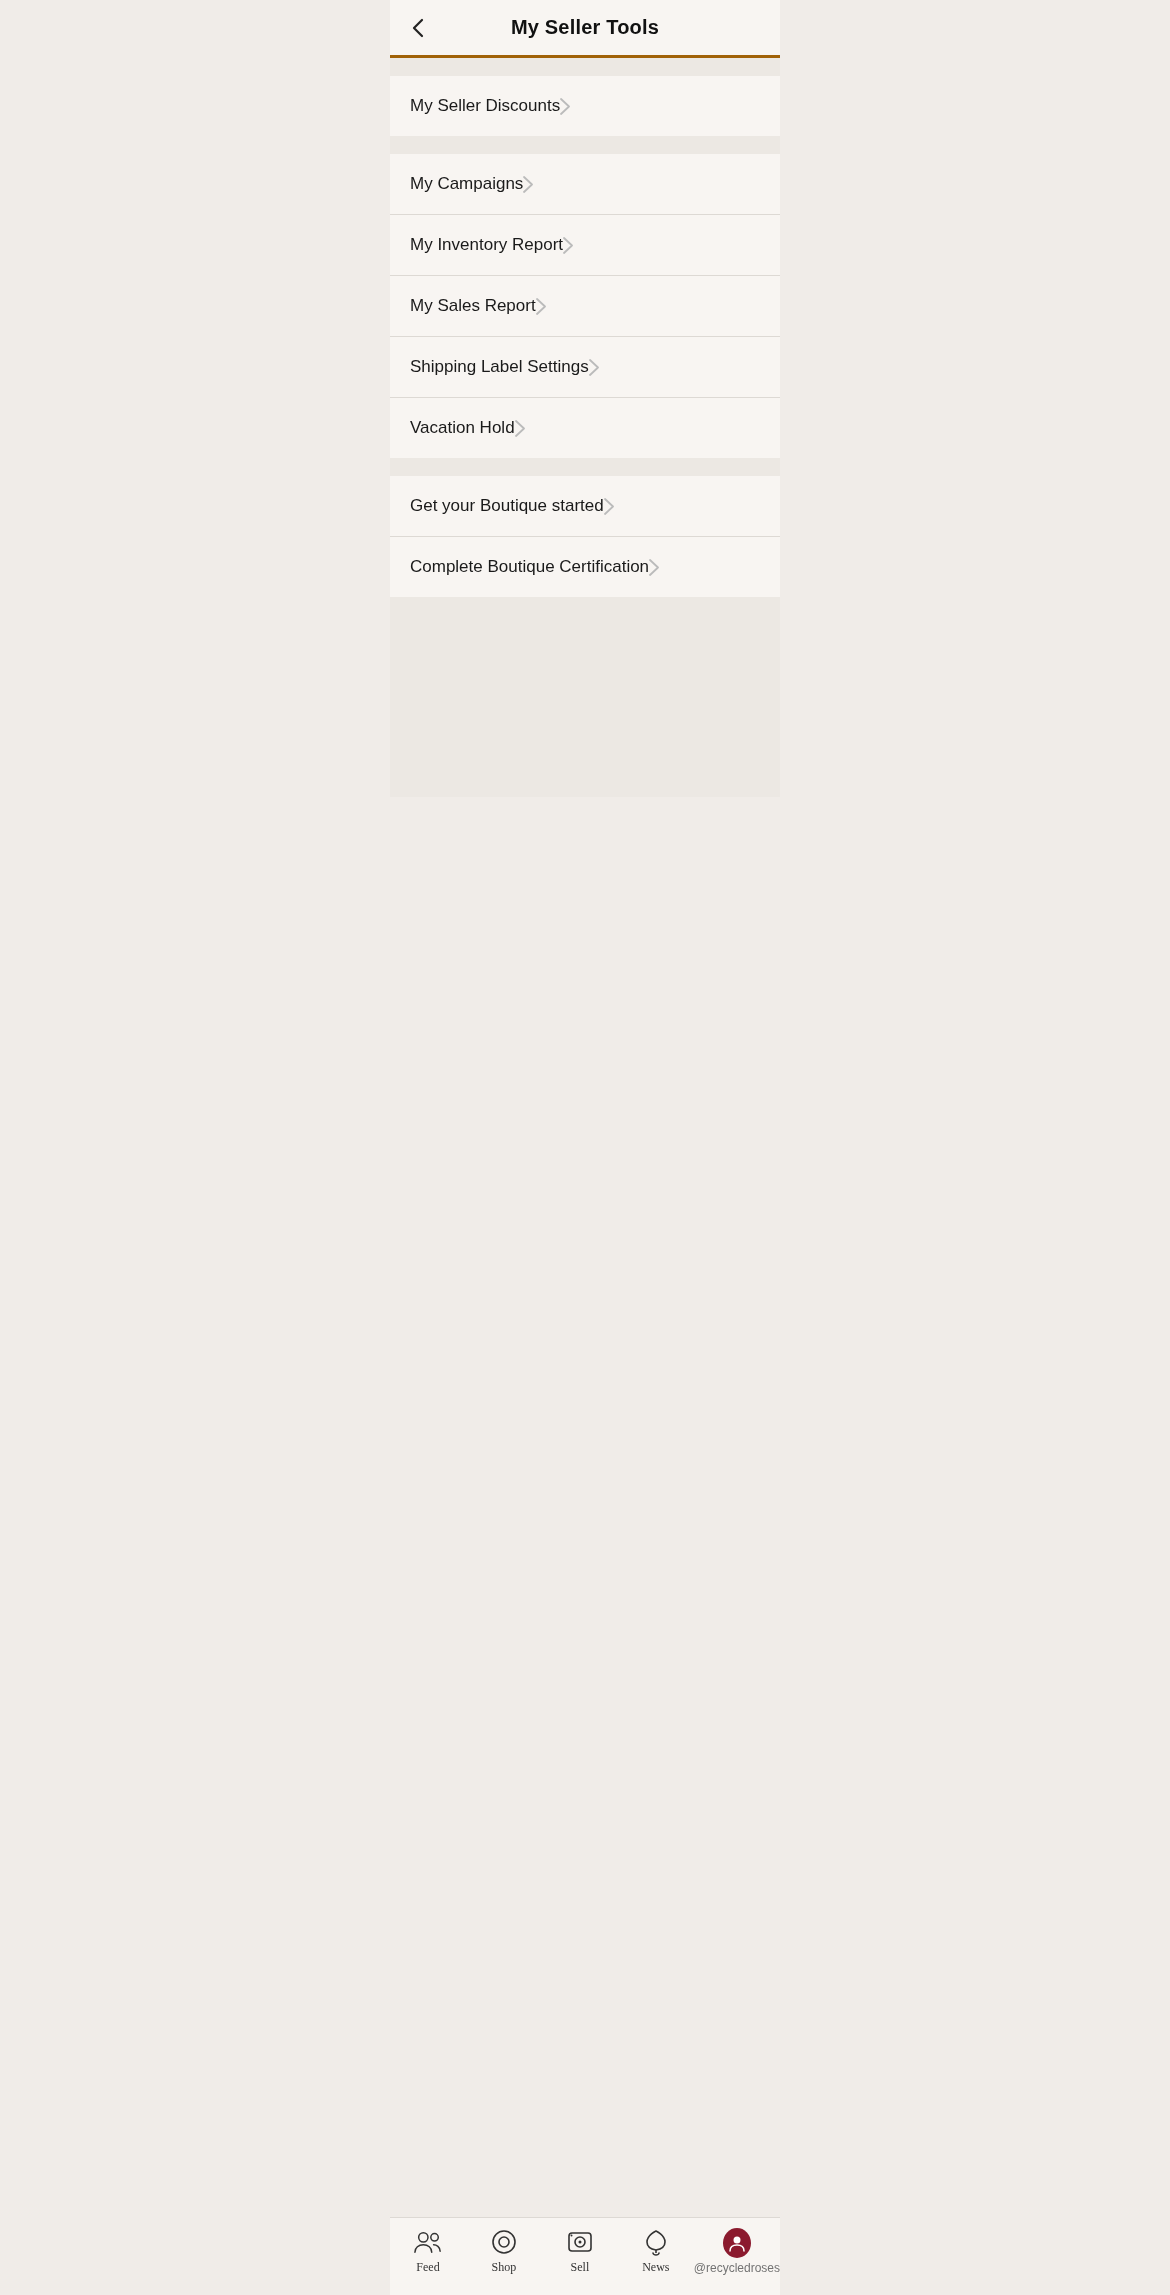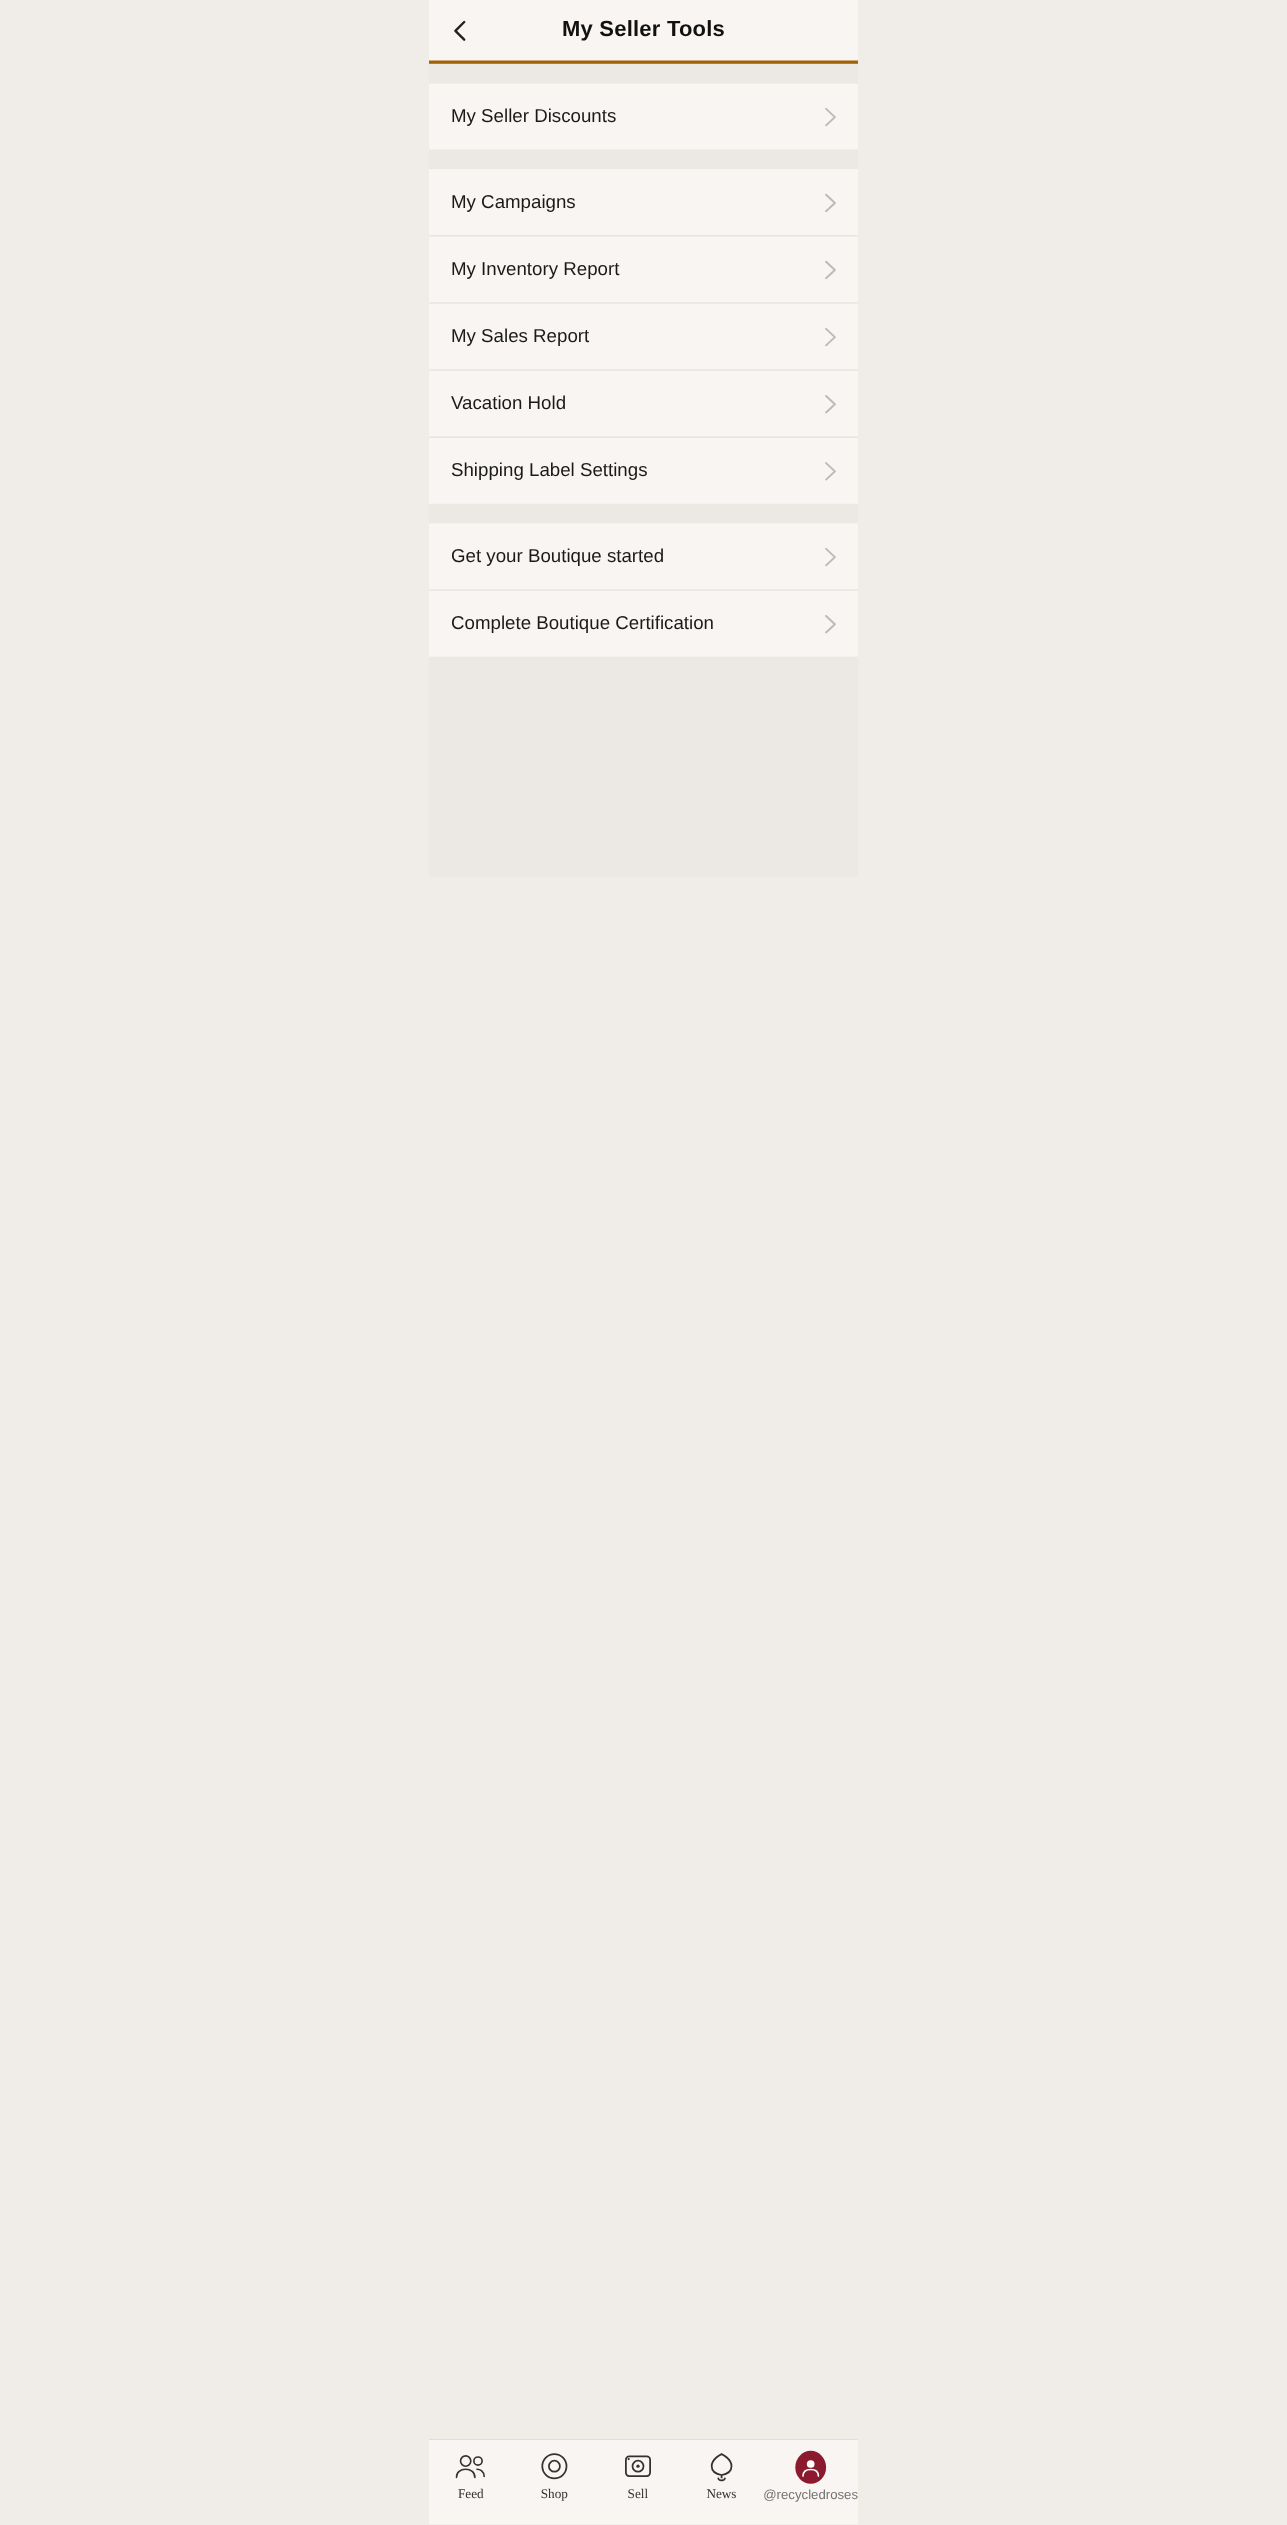--- a/index.html
+++ b/index.html
@@ -55,21 +55,21 @@
     }
 
     
     .menu-section {
       background-color: #f8f5f2;
     }
 
     .menu-item {
       display: flex;
       align-items: center;
-      justify-content: space-between;
+      justify-content: flex-start;
       padding: 20px 20px;
       border-bottom: 1px solid #ddd9d4;
       cursor: pointer;
       background-color: #f8f5f2;
     }
 
     .menu-item:last-child {
       border-bottom: none;
     }
 
@@ -202,29 +202,29 @@
     </div>
     <div class="menu-item">
       <span class="menu-label">My Sales Report</span>
       <span class="chevron">
         <svg width="10" height="17" viewBox="0 0 10 17" fill="none">
           <polyline points="1,1 9,8.5 1,16" stroke="#bbb" stroke-width="1.8" stroke-linecap="round" stroke-linejoin="round"></polyline>
         </svg>
       </span>
     </div>
     <div class="menu-item">
+      <span class="menu-label">Shipping Label Settings</span>
+      <span class="chevron">
+        <svg width="10" height="17" viewBox="0 0 10 17" fill="none">
+          <polyline points="1,1 9,8.5 1,16" stroke="#bbb" stroke-width="1.8" stroke-linecap="round" stroke-linejoin="round"></polyline>
+        </svg>
+      </span>
+    </div>
+    <div class="menu-item">
       <span class="menu-label">Vacation Hold</span>
-      <span class="chevron">
-        <svg width="10" height="17" viewBox="0 0 10 17" fill="none">
-          <polyline points="1,1 9,8.5 1,16" stroke="#bbb" stroke-width="1.8" stroke-linecap="round" stroke-linejoin="round"></polyline>
-        </svg>
-      </span>
-    </div>
-    <div class="menu-item">
-      <span class="menu-label">Shipping Label Settings</span>
       <span class="chevron">
         <svg width="10" height="17" viewBox="0 0 10 17" fill="none">
           <polyline points="1,1 9,8.5 1,16" stroke="#bbb" stroke-width="1.8" stroke-linecap="round" stroke-linejoin="round"></polyline>
         </svg>
       </span>
     </div>
   </div>
 
   <div class="section-gap"></div>
 

